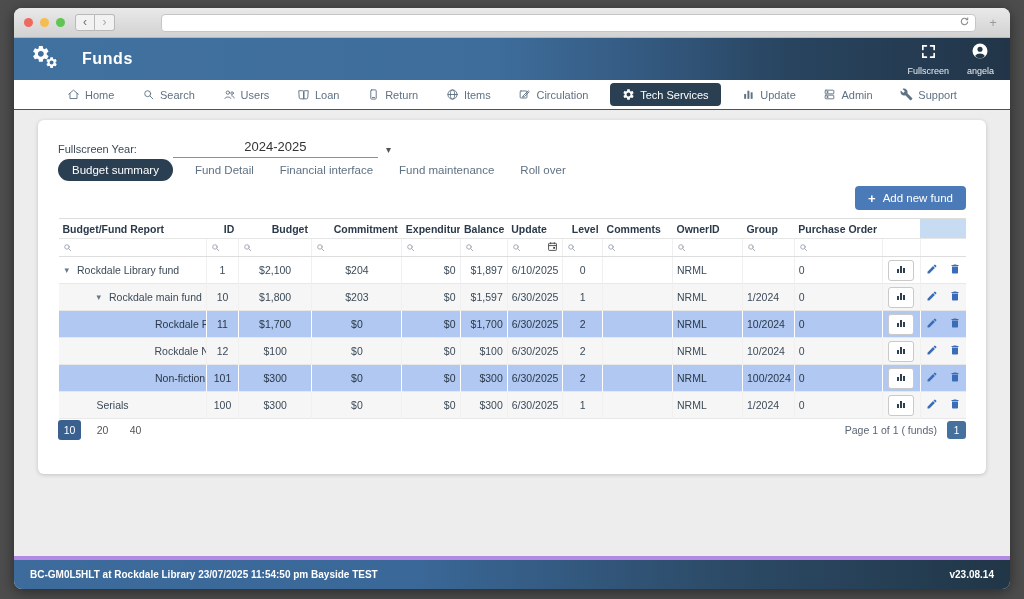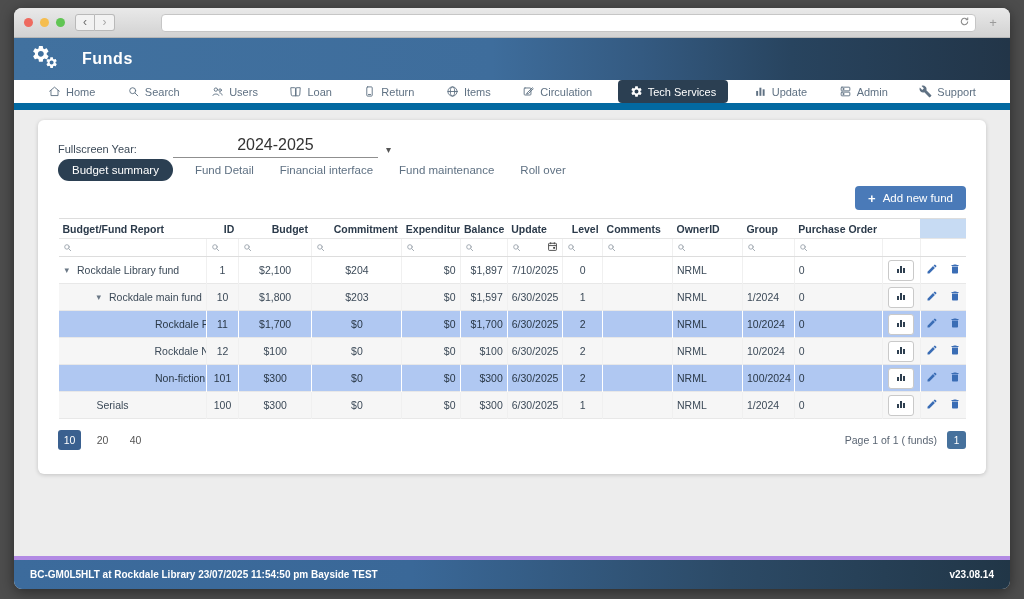--- a/index.html
+++ b/index.html
@@ -44,41 +44,41 @@
     background:linear-gradient(90deg,#41719f 0%,#3e6d9c 48%,#345a81 63%,#28445f 78%,#223548 100%);
     display:flex; align-items:center; padding:0 16px; color:#fff;
   }
   .logo{ width:36px; height:30px; }
   .apptitle{ margin-left:16px; font-size:16px; font-weight:bold; letter-spacing:.6px; }
   .hright{ margin-left:auto; display:flex; gap:18px; align-items:center; }
   .hbtn{ display:flex; flex-direction:column; align-items:center; gap:2px; cursor:pointer; }
   .hbtn .lbl{ font-size:9px; color:#e8eef5; }
   
   .navbar{
-    height:30px; flex:0 0 30px; background:#fff; border-bottom:7px solid #0369a1;
-    display:flex; align-items:center; justify-content:space-between; padding:0 28px;
+    height:30px; flex:0 0 30px; background:#fff; border-bottom:1px solid #0369a1;
+    display:flex; align-items:center; justify-content:space-between; padding:0 47px;
   }
   .nav-item{
     display:flex; align-items:center; gap:5px; color:#5f7183; font-size:11px; cursor:pointer;
     padding:4px 6px; white-space:nowrap;
   }
   .nav-item .nic{ display:flex; } .nav-item svg{ display:block; }
   .nav-item.selected{ background:#2b3f52; color:#fff; border-radius:4px; padding:5px 12px; }
   
   .content{ flex:1 1 auto; background:#ededed; overflow:hidden; }
   .card{
     margin:10px 24px 0; background:#fff; border-radius:6px;
     box-shadow:0 1px 4px rgba(0,0,0,.18);
     padding:16px 20px 12px; height:354px;
   }
   .fy-row{ display:flex; align-items:flex-end; height:22px; }
   .fy-label{ font-size:11px; color:#3c4a58; padding-bottom:3px; }
   .fy-select{
     width:205px; margin-left:36px; border-bottom:1px solid #8f8f8f;
-    text-align:center; font-size:16px; color:#333; padding-bottom:3px; cursor:pointer;
+    text-align:center; font-size:13px; color:#333; padding-bottom:3px; cursor:pointer;
   }
   .fy-caret{ color:#555; font-size:10px; margin-left:8px; padding-bottom:3px; cursor:pointer; }
   .tabs{ display:flex; align-items:center; margin-top:0; height:24px; }
   .tab{ font-size:11.5px; color:#5f7183; margin-right:26px; cursor:pointer; white-space:nowrap; }
   .tab.selected{ background:#2b3f52; color:#fff; border-radius:13px; padding:5px 14px; margin-right:22px; }
   .add-row{ display:flex; justify-content:flex-end; margin-top:4px; height:24px; }
   .add-btn{
     background:#4a7ab8; color:#fff; border:none; border-radius:4px;
     font-size:11.5px; padding:4px 13px; display:flex; align-items:center; gap:7px; cursor:pointer;
     font-family:inherit;
@@ -112,21 +112,21 @@
   .tree{ display:flex; align-items:center; }
   .tree .caret{ color:#6a7785; font-size:9px; margin-right:8px; cursor:pointer; }
   .tree.lvl0{ padding-left:2px; } .tree.lvl1{ padding-left:34px; } .tree.lvl2{ padding-left:92px; }
   .chart-btn{
     width:26px; height:21px; background:#fff; border:1px solid #c9c9c9; border-radius:3px;
     display:inline-flex; align-items:center; justify-content:center; cursor:pointer;
   }
   .rowicons{ display:inline-flex; gap:11px; align-items:center; }
   .rowicons svg{ cursor:pointer; }
   
-  .pager{ display:flex; align-items:center; margin-top:10px; height:22px; font-size:10.5px; color:#555; }
+  .pager{ display:flex; align-items:center; height:22px; font-size:10.5px; color:#555; }
   .psize{ min-width:23px; height:20px; border:none; background:transparent; color:#555;
     font-size:10.5px; margin-right:10px; border-radius:3px; cursor:pointer; font-family:inherit; }
   .psize.selected{ background:#3a608f; color:#fff; }
   .pager .info{ margin-left:auto; color:#5a6573; }
   .pagebtn{ width:19px; height:18px; background:#46719c; color:#fff; border:none; border-radius:3px;
     font-size:10px; margin-left:10px; cursor:pointer; font-family:inherit; }
   
   .purple-line{ height:4px; flex:0 0 4px; background:#b28ae4; }
   .appfooter{
     height:29px; flex:0 0 29px; position:relative;
@@ -163,20 +163,40 @@
     </div>
     <div class="plus">+</div>
   </div>
 
   <div class="appheader">
     <span class="logo"><svg width="36" height="30" viewBox="0 0 36 30" fill="#fff">
      <path d="M19.14,12.94c0.04-0.3,0.06-0.61,0.06-0.94c0-0.32-0.02-0.64-0.07-0.94l2.03-1.58c0.18-0.14,0.23-0.41,0.12-0.61l-1.92-3.32c-0.12-0.22-0.37-0.29-0.59-0.22l-2.39,0.96c-0.5-0.38-1.03-0.7-1.62-0.94L14.4,2.81c-0.04-0.24-0.24-0.41-0.48-0.41h-3.84c-0.24,0-0.43,0.17-0.47,0.41L9.25,5.35C8.66,5.59,8.12,5.92,7.63,6.29L5.24,5.33c-0.22-0.08-0.47,0-0.59,0.22L2.74,8.87C2.62,9.08,2.66,9.34,2.86,9.48l2.03,1.58C4.84,11.36,4.8,11.69,4.8,12s0.02,0.64,0.07,0.94l-2.03,1.58c-0.18,0.14-0.23,0.41-0.12,0.61l1.92,3.32c0.12,0.22,0.37,0.29,0.59,0.22l2.39-0.96c0.5,0.38,1.03,0.7,1.62,0.94l0.36,2.54c0.05,0.24,0.24,0.41,0.48,0.41h3.84c0.24,0,0.44-0.17,0.47-0.41l0.36-2.54c0.59-0.24,1.13-0.56,1.62-0.94l2.39,0.96c0.22,0.08,0.47,0,0.59-0.22l1.92-3.32c0.12-0.22,0.07-0.47-0.12-0.61L19.14,12.94z M12,15.6c-1.98,0-3.6-1.62-3.6-3.6s1.62-3.6,3.6-3.6s3.6,1.62,3.6,3.6S13.98,15.6,12,15.6z" transform="translate(1,0) scale(0.82)"></path>
      <path d="M19.14,12.94c0.04-0.3,0.06-0.61,0.06-0.94c0-0.32-0.02-0.64-0.07-0.94l2.03-1.58c0.18-0.14,0.23-0.41,0.12-0.61l-1.92-3.32c-0.12-0.22-0.37-0.29-0.59-0.22l-2.39,0.96c-0.5-0.38-1.03-0.7-1.62-0.94L14.4,2.81c-0.04-0.24-0.24-0.41-0.48-0.41h-3.84c-0.24,0-0.43,0.17-0.47,0.41L9.25,5.35C8.66,5.59,8.12,5.92,7.63,6.29L5.24,5.33c-0.22-0.08-0.47,0-0.59,0.22L2.74,8.87C2.62,9.08,2.66,9.34,2.86,9.48l2.03,1.58C4.84,11.36,4.8,11.69,4.8,12s0.02,0.64,0.07,0.94l-2.03,1.58c-0.18,0.14-0.23,0.41-0.12,0.61l1.92,3.32c0.12,0.22,0.37,0.29,0.59,0.22l2.39-0.96c0.5,0.38,1.03,0.7,1.62,0.94l0.36,2.54c0.05,0.24,0.24,0.41,0.48,0.41h3.84c0.24,0,0.44-0.17,0.47-0.41l0.36-2.54c0.59-0.24,1.13-0.56,1.62-0.94l2.39,0.96c0.22,0.08,0.47,0,0.59-0.22l1.92-3.32c0.12-0.22,0.07-0.47-0.12-0.61L19.14,12.94z M12,15.6c-1.98,0-3.6-1.62-3.6-3.6s1.62-3.6,3.6-3.6s3.6,1.62,3.6,3.6S13.98,15.6,12,15.6z" transform="translate(15,12) scale(0.55)"></path>
    </svg></span>
     <span class="apptitle">Funds</span>
+    <div class="hright">
+      <div class="hbtn">
+        <span>
+          <svg width="17" height="17" viewBox="0 0 24 24" fill="none" stroke="#fff" stroke-width="2.4" stroke-linecap="round">
+            <path d="M4 9V4h5M15 4h5v5M20 15v5h-5M9 20H4v-5"></path>
+          </svg>
+        </span>
+        <span class="lbl">Fullscreen</span>
+      </div>
+      <div class="hbtn">
+        <span>
+          <svg width="18" height="18" viewBox="0 0 24 24">
+            <circle cx="12" cy="12" r="10" fill="#fff"></circle>
+            <circle cx="12" cy="9.6" r="3.4" fill="#22384a"></circle>
+            <path d="M5.3 18.7a8.6 8.6 0 0113.4 0A10 10 0 0112 22a10 10 0 01-6.7-3.3z" fill="#22384a"></path>
+          </svg>
+        </span>
+        <span class="lbl">angela</span>
+      </div>
+    </div>
   </div>
 
   <div class="navbar">
       <div class="nav-item">
         <span class="nic">
           <svg width="13" height="13" viewBox="0 0 24 24" fill="none" stroke="currentColor" stroke-width="1.7" stroke-linecap="round" stroke-linejoin="round">
             <path d="M3 11.5L12 4l9 7.5"></path>
             <path d="M5.5 10v9.5h13V10"></path>
           </svg>
         </span>
@@ -432,21 +452,21 @@
                 <span class="tree lvl0">
                   <span class="caret">▾</span>
                   <span>Rockdale Library fund</span>
                 </span>
               </td>
               <td class="col-id">1</td>
               <td class="col-budget">$2,100</td>
               <td class="col-commitment">$204</td>
               <td class="col-expenditure">$0</td>
               <td class="col-balance">$1,897</td>
-              <td class="col-update">7/10/2025</td>
+              <td class="col-update">6/10/2025</td>
               <td class="col-level">0</td>
               <td class="col-comments"></td>
               <td class="col-owner">NRML</td>
               <td class="col-group"></td>
               <td class="col-po">0</td>
               <td class="col-chart"><span class="chart-btn">
                   <span><svg width="12" height="12" viewBox="0 0 24 24" fill="#2e3f50">
                       <rect x="4" y="12" width="4" height="8"></rect>
                       <rect x="10" y="6" width="4" height="14"></rect>
                       <rect x="16" y="10" width="4" height="10"></rect>

